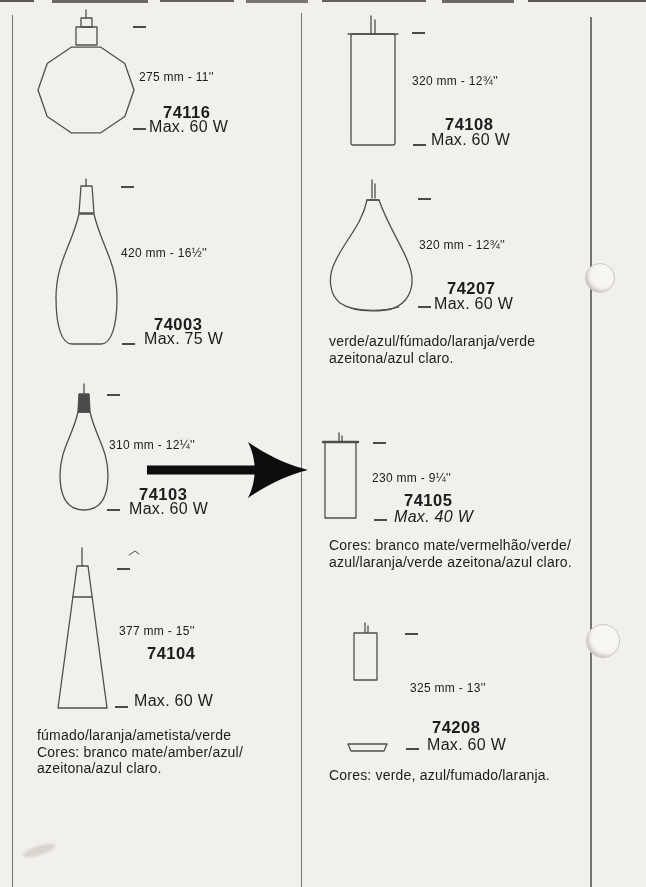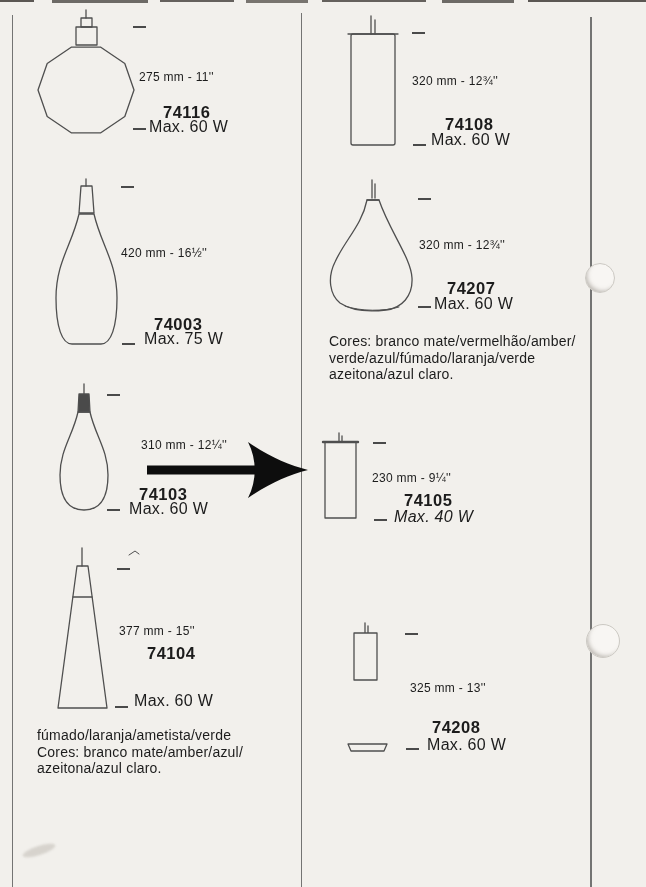--- a/index.html
+++ b/index.html
@@ -66,21 +66,21 @@
   <div class="model" style="left:154px;top:315px;">74003</div>
   <div class="dash" style="left:122px;top:343px;"></div>
   <div class="max" style="left:144px;top:330px;text-align:right;">Max. 75 W</div>
 
   <svg class="drawing" style="left:55px;top:382px;" width="60" height="133" viewBox="0 0 60 133">
     <line x1="29" y1="2" x2="29" y2="12"></line>
     <polygon points="24,12 34,12 35,30 23,30" style="fill:#4a4a4a;"></polygon>
     <path d="M 23,30 C 18,53 5,68 5,93 C 5,116 13,128 29,128 C 45,128 53,116 53,93 C 53,68 40,53 35,30 Z"></path>
   </svg>
   <div class="dash" style="left:107px;top:394px;"></div>
-  <div class="dim" style="left:109px;top:438px;margin-left:32px;">310 mm - 12¼''</div>
+  <div class="dim" style="left:109px;top:438px;">310 mm - 12¼''</div>
   <div class="model" style="left:139px;top:485px;">74103</div>
   <div class="dash" style="left:107px;top:509px;"></div>
   <div class="max" style="left:129px;top:500px;">Max. 60 W</div>
 
   <svg class="drawing" style="left:145px;top:440px;z-index:6;" width="168" height="60" viewBox="0 0 168 60">
     <rect x="2" y="25.5" width="110" height="9" style="fill:#0d0d0d;stroke:none;"></rect>
     <path d="M 103,2 C 123,16 143,25 163,30 C 143,35 123,44 103,58 C 112,40 112,20 103,2 Z" style="fill:#0d0d0d;stroke:none;"></path>
   </svg>
 
   <svg class="drawing" style="left:53px;top:545px;" width="95" height="168" viewBox="0 0 95 168">
@@ -120,45 +120,51 @@
     <path d="M 42,22 C 37,47 20,62 10,84 C 2,100 5,117 15,125 C 27,133 45,134 61,132 C 77,130 88,118 87,100 C 86,80 65,54 54,22 Z"></path>
     <path d="M 20,128 C 35,133.5 60,133.5 74,129" style="stroke-width:1;"></path>
   </svg>
   <div class="dash" style="left:418px;top:198px;"></div>
   <div class="dim" style="left:419px;top:238px;">320 mm - 12¾''</div>
   <div class="model" style="left:447px;top:279px;">74207</div>
   <div class="dash" style="left:418px;top:306px;"></div>
   <div class="max" style="left:434px;top:295px;">Max. 60 W</div>
 
   <div class="cores" style="left:329px;top:333px;">
-    <div>Cores: branco mate/vermelhão/amber/</div>
     <div>verde/azul/fúmado/laranja/verde</div>
     <div>azeitona/azul claro.</div>
   </div>
 
   <svg class="drawing" style="left:320px;top:428px;" width="70" height="95" viewBox="0 0 70 95">
     <line x1="19" y1="5" x2="19" y2="14"></line>
     <line x1="22" y1="8" x2="22" y2="14"></line>
     <line x1="3" y1="14" x2="38" y2="14" style="stroke-width:2.4;"></line>
     <rect x="5" y="14" width="31" height="76"></rect>
   </svg>
   <div class="dash" style="left:373px;top:442px;"></div>
   <div class="dim" style="left:372px;top:471px;">230 mm - 9¼''</div>
   <div class="model" style="left:404px;top:491px;">74105</div>
   <div class="dash" style="left:374px;top:519px;"></div>
   <div class="max" style="left:394px;top:508px;font-style:italic;">Max. 40 W</div>
 
+  <div class="cores" style="left:329px;top:537px;">
+    <div>Cores: branco mate/vermelhão/verde/</div>
+    <div>azul/laranja/verde azeitona/azul claro.</div>
+  </div>
 
   <svg class="drawing" style="left:320px;top:618px;" width="95" height="140" viewBox="0 0 95 140">
     <line x1="45" y1="5" x2="45" y2="15"></line>
     <line x1="48" y1="8" x2="48" y2="15"></line>
     <ellipse cx="45" cy="94" rx="39" ry="37" style="fill:#f2f0ec;"></ellipse>
     <rect x="34" y="15" width="23" height="47" style="fill:#f2f0ec;"></rect>
     <polygon points="28,126 67,126 64,133 31,133" style="fill:#f2f0ec;"></polygon>
   </svg>
   <div class="dash" style="left:405px;top:633px;"></div>
   <div class="dim" style="left:410px;top:681px;">325 mm - 13''</div>
   <div class="model" style="left:432px;top:718px;">74208</div>
   <div class="dash" style="left:406px;top:748px;"></div>
   <div class="max" style="left:427px;top:736px;">Max. 60 W</div>
 
+  <div class="cores" style="left:329px;top:767px;">
+    <div>Cores: verde, azul/fumado/laranja.</div>
+  </div>
 
 </div>
 
 </body></html>

